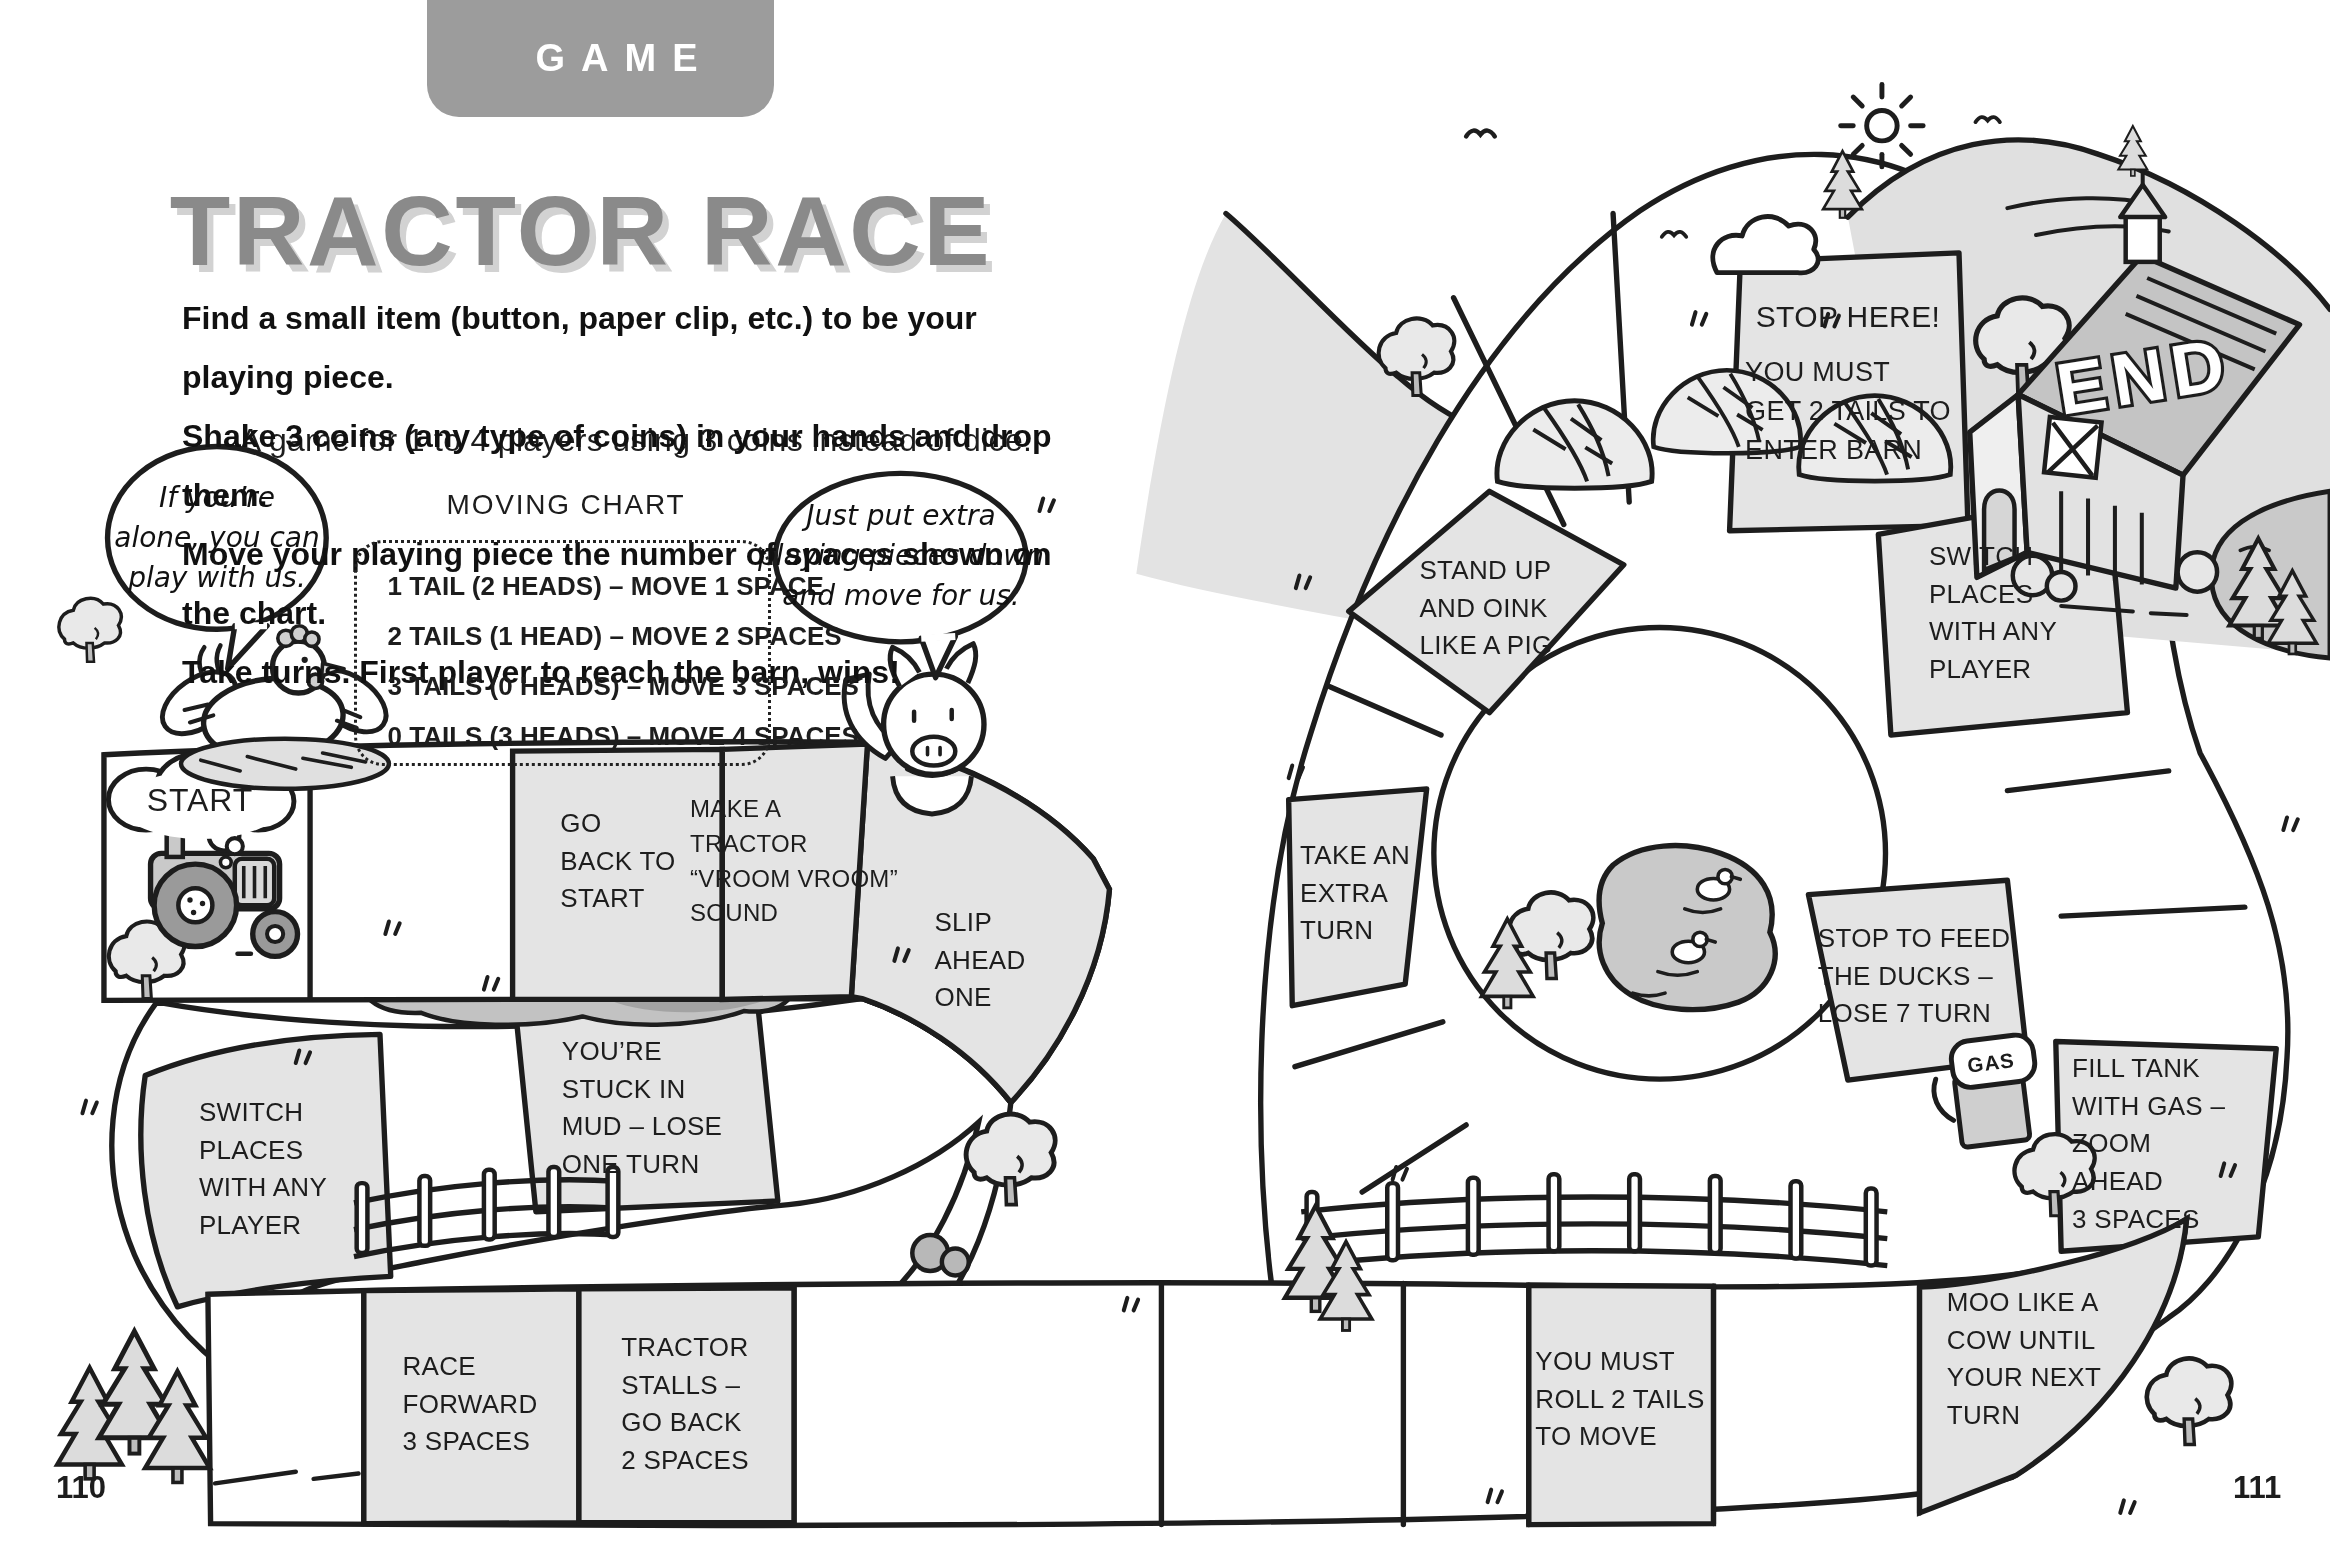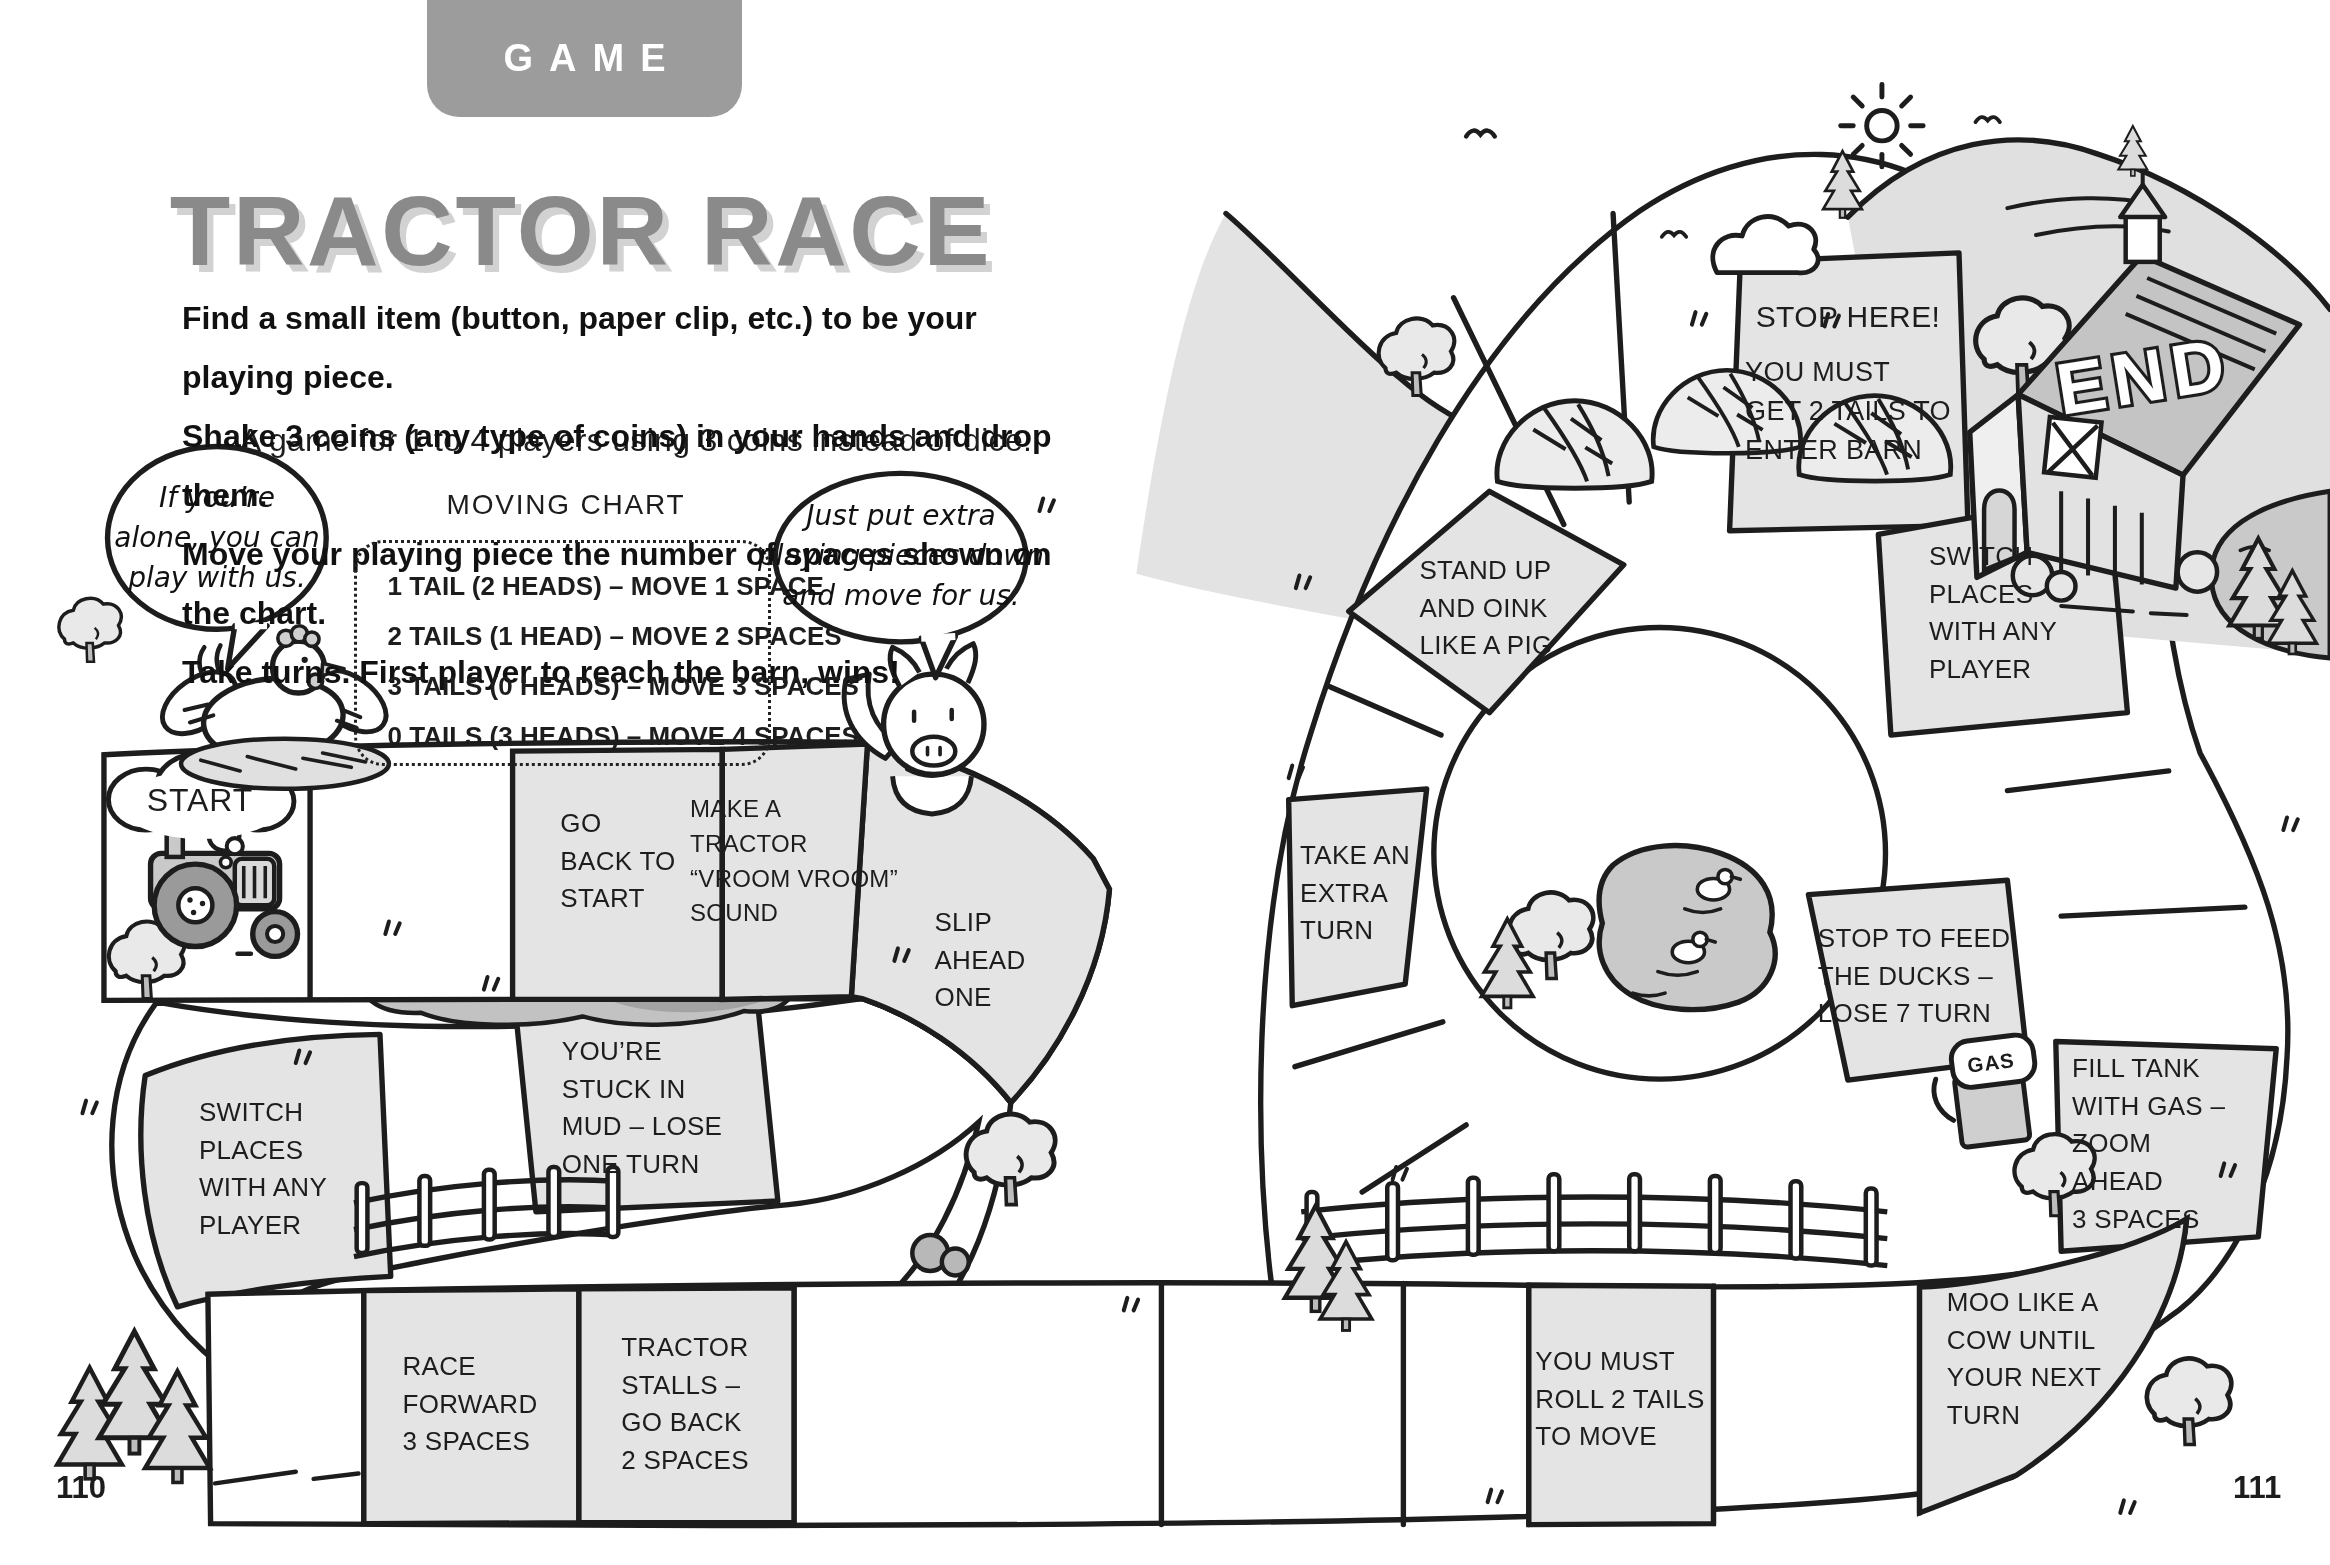--- a/index.html
+++ b/index.html
@@ -6,21 +6,21 @@
   #page{position:relative;width:2330px;height:1566px;background:#ffffff;overflow:hidden;
         font-family:"Liberation Sans",sans-serif;color:#1d1d1d;}
   #board-svg{position:absolute;left:0;top:0;width:2330px;height:1566px;}
   .lbl{position:absolute;transform:translate(-50%,-50%);font-weight:normal;
        white-space:pre-line;line-height:1.45;color:#1d1d1d;letter-spacing:0.3px;}
   .lbl-left{position:absolute;text-align:left;font-weight:bold;white-space:pre-line;color:#111;}
   .bubble-text{position:absolute;transform:translate(-50%,-50%);text-align:center;
        font-family:"DejaVu Sans",sans-serif;font-style:italic;font-weight:500;
        white-space:pre-line;line-height:1.42;color:#111;}
   #game-badge{position:absolute;left:427px;top:0;width:315px;height:117px;background:#9c9c9c;
-       border-radius:0 0 32px 32px;display:flex;align-items:center;justify-content:center;}
+       border-radius:0 0 32px 32px;display:flex;align-items:center;justify-content:center;padding-left:32px;}
   #game-badge span{color:#fff;font-size:38px;font-weight:bold;letter-spacing:16px;padding-left:16px;}
   #main-title{position:absolute;left:581px;top:231px;transform:translate(-50%,-50%);
        font-size:99px;font-weight:bold;color:#8a8a8a;letter-spacing:2.7px;white-space:nowrap;
        text-shadow:6.3px 7.2px 0 #d2d2d2;}
   #chart-box{position:absolute;left:354px;top:540px;width:417px;height:226px;
        border:3.6px dotted #222;border-radius:29px;box-sizing:border-box;padding:18px 0 0 30.5px;}
   .chart-row{font-weight:bold;font-size:26px;height:50px;line-height:50px;white-space:nowrap;}
   #end-label{position:absolute;left:2144px;top:376px;transform:translate(-50%,-50%) rotate(-9deg);
        font-size:73px;font-weight:bold;color:#fff;letter-spacing:7.2px;
        -webkit-text-stroke:6.3px #1d1d1d;paint-order:stroke fill;white-space:nowrap;}

